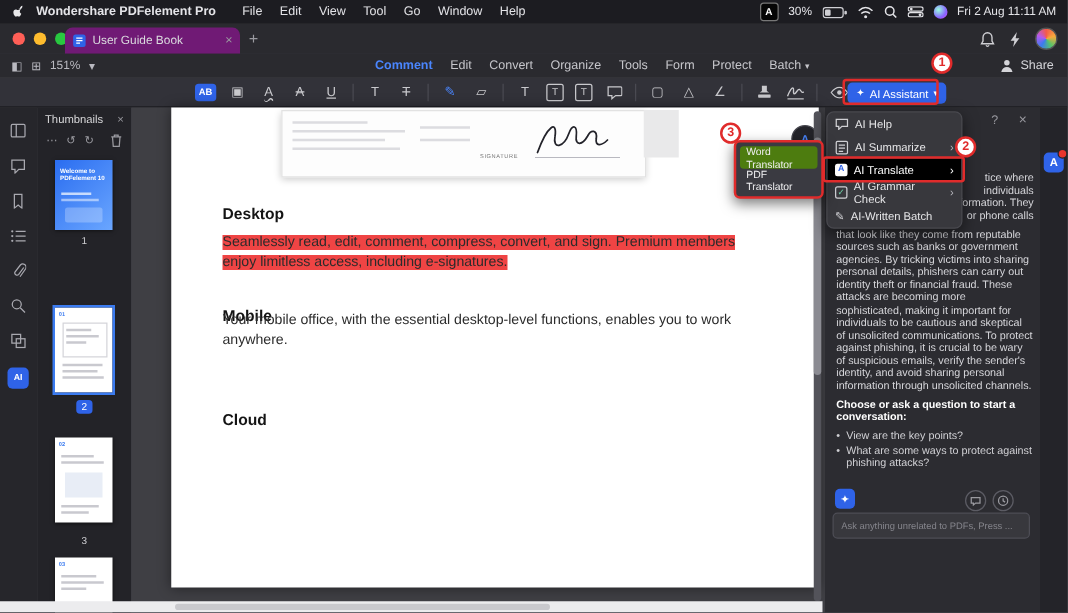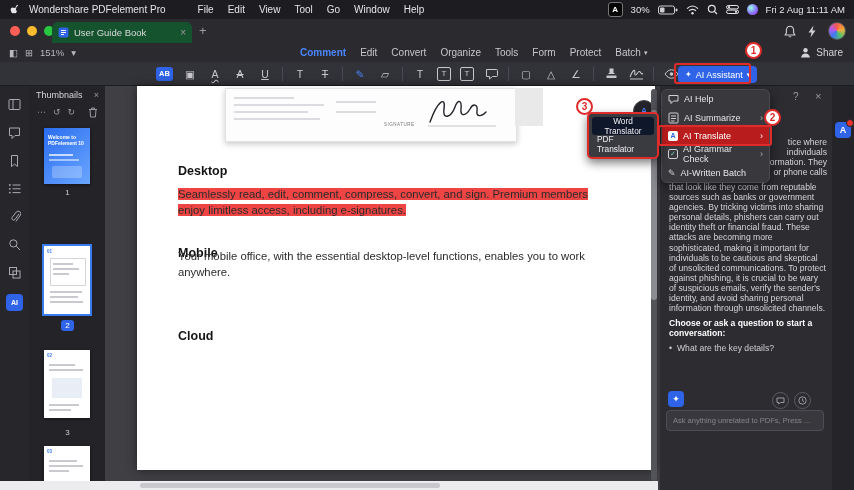--- a/index.html
+++ b/index.html
@@ -4,31 +4,31 @@
 <style>
   html,body{margin:0;padding:0;}
   body{width:854px;height:490px;position:relative;overflow:hidden;background:#3f3f44;
        font-family:"Liberation Sans",sans-serif;color:#e4e4e8;}
   svg{display:block;}
 
   
   .menubar{position:absolute;left:0;top:0;width:854px;height:19px;background:#1c1c21;
            display:flex;align-items:center;font-size:10px;color:#e4e4e8;}
   .menubar .apple{margin-left:10px;display:flex;}
-  .menubar .app{font-weight:normal;margin:0 25px 0 8px;}
+  .menubar .app{font-weight:bold;margin:0 14px 0 8px;}
   .mi{margin:0 7px;}
   .mb-right{margin-left:auto;display:flex;align-items:center;gap:8px;padding-right:9px;font-size:9.5px;}
   .badgeA{width:13px;height:13px;background:#050505;border:1px solid #777;border-radius:3px;
           color:#fff;font-size:8px;font-weight:bold;display:flex;align-items:center;justify-content:center;}
   .siri{width:11px;height:11px;border-radius:50%;background:radial-gradient(circle at 35% 35%,#9fd,#86f 60%,#d4f);}
 
   
   .titlebar{position:absolute;left:0;top:19px;width:854px;height:24px;background:#2a2a2f;}
   .tl{position:absolute;top:7px;width:10px;height:10px;border-radius:50%;}
-  .doc-tab{position:absolute;left:52px;top:3px;width:140px;height:21px;background:#14532d;
+  .doc-tab{position:absolute;left:52px;top:3px;width:140px;height:21px;background:#701a75;
            border-radius:6px 6px 0 0;display:flex;align-items:center;gap:5px;padding:0 6px;
            font-size:9.5px;color:#dadade;box-sizing:border-box;}
   .tab-close{margin-left:auto;color:#9a9aa0;font-size:10px;}
   .newtab{position:absolute;left:199px;top:4px;color:#9a9aa0;font-size:13px;}
   .tb-right{position:absolute;right:8px;top:0;height:24px;display:flex;align-items:center;gap:11px;}
   .avatar{width:16px;height:16px;border-radius:50%;
           background:conic-gradient(#f45a4a,#f8a93c,#57c46a,#3b7bf0,#b35af0,#f45a4a);
           border:1px solid #555;}
 
   
@@ -119,32 +119,32 @@
             color:#fff;font-size:9px;font-weight:bold;display:flex;align-items:center;justify-content:center;}
   .rs-dot{position:absolute;left:14px;top:33px;width:6px;height:6px;background:#e8342c;border-radius:50%;
           border:1px solid #242429;}
 
   
   .ai-menu{position:absolute;left:661px;top:89px;width:109px;height:94px;background:#38383d;
            border:1px solid #49494f;border-radius:6px;box-shadow:0 4px 12px rgba(0,0,0,.5);
            z-index:25;overflow:hidden;box-sizing:border-box;}
   .am-row{height:18.4px;display:flex;align-items:center;gap:5px;padding:0 6px;font-size:9px;color:#e6e6e8;}
   .am-row .chev{margin-left:auto;color:#b4b4ba;font-size:9px;}
-  .am-active{background:#b91c1c;color:#fff;}
+  .am-active{background:#000000;color:#fff;}
   .am-badge{width:10px;height:10px;background:#fff;border-radius:2px;color:#2f63e8;font-size:7px;
             font-weight:bold;display:flex;align-items:center;justify-content:center;flex:0 0 auto;}
   .am-check{width:10px;height:10px;border:1px solid #cfcfd4;border-radius:2px;font-size:7px;color:#6fd0a8;
             display:flex;align-items:center;justify-content:center;flex:0 0 auto;box-sizing:border-box;}
 
   .tr-popup{position:absolute;left:587px;top:112px;width:72px;height:47px;background:#3a3a41;
             border:2px solid #e02b2b;border-radius:5px;z-index:30;box-shadow:0 4px 10px rgba(0,0,0,.5);
             box-sizing:border-box;padding:3px 3px;}
   .tr-item{height:18px;display:flex;align-items:center;padding:0 5px;font-size:8.3px;color:#f0f0f2;
            border-radius:3px;}
-  .tr-item.hot{background:#0f172a;text-align:center;}
+  .tr-item.hot{background:#4d7c0f;}
 
   .ann{position:absolute;width:17px;height:17px;border-radius:50%;background:#fff;border:2px solid #e02b2b;
        color:#e02b2b;font-weight:bold;font-size:10px;display:flex;align-items:center;justify-content:center;
        box-sizing:border-box;z-index:60;}
   .annrect{position:absolute;border:2px solid #e02b2b;box-sizing:border-box;z-index:35;border-radius:3px;}
 
   .bottom-bar{position:absolute;left:0;top:481px;width:658px;height:9px;background:#ececee;z-index:20;}
   .bottom-thumb{position:absolute;left:140px;top:483px;width:300px;height:5px;background:#c9c9cd;
                 border-radius:3px;z-index:21;}
 </style>
@@ -455,21 +455,22 @@
   <div class="frag">
     <div>tice where</div>
     <div>individuals</div>
     <div>formation. They</div>
     <div>or phone calls</div>
   </div>
 
   <div class="ap-par">that look like they come from reputable sources such as banks or government agencies. By tricking victims into sharing personal details, phishers can carry out identity theft or financial fraud. These attacks are becoming more sophisticated, making it important for individuals to be cautious and skeptical of unsolicited communications. To protect against phishing, it is crucial to be wary of suspicious emails, verify the sender's identity, and avoid sharing personal information through unsolicited channels.</div>
   <div class="ap-prompt">Choose or ask a question to start a conversation:</div>
   <div class="ap-sug">
-    <div class="sug-item">What are the key details?</div>
+    <div class="sug-item">View are the key points?</div>
+    <div class="sug-item">What are some ways to protect against phishing attacks?</div>
   </div>
 
   <div class="ap-blue">✦</div>
   <span class="ap-circ" style="left:112px;">
     <svg width="9" height="8">
         <path d="M1 1h7v4.5H4.5L2.7 7V5.5H1z" fill="none" stroke="#9a9aa0"></path>
       </svg>
   </span>
   <span class="ap-circ" style="left:134px;">
     <svg width="9" height="9">

